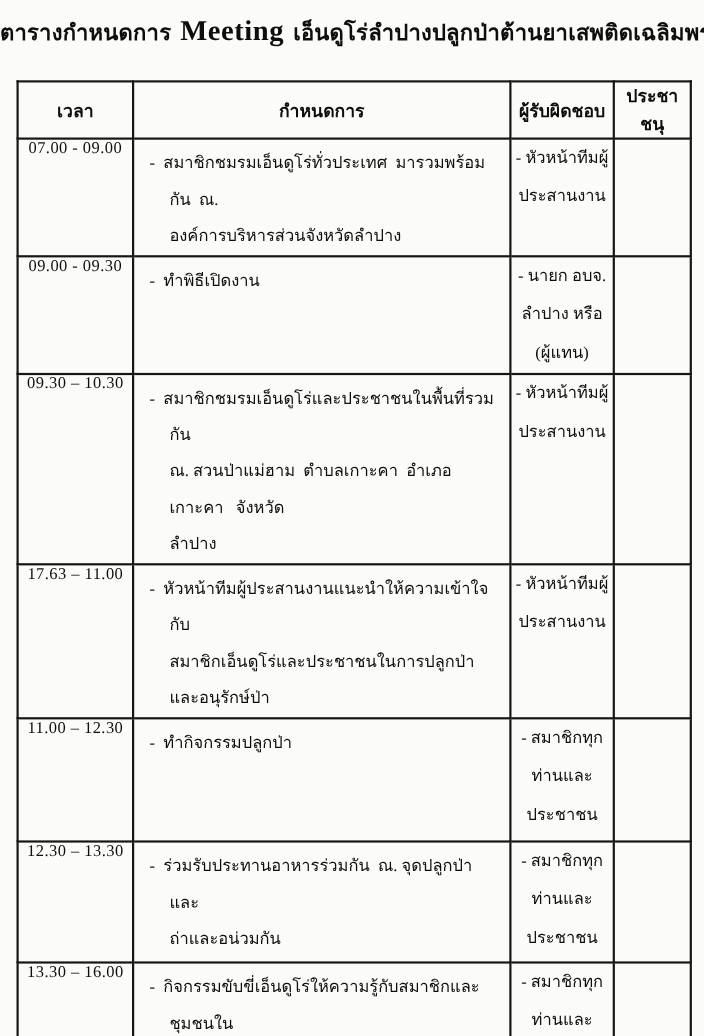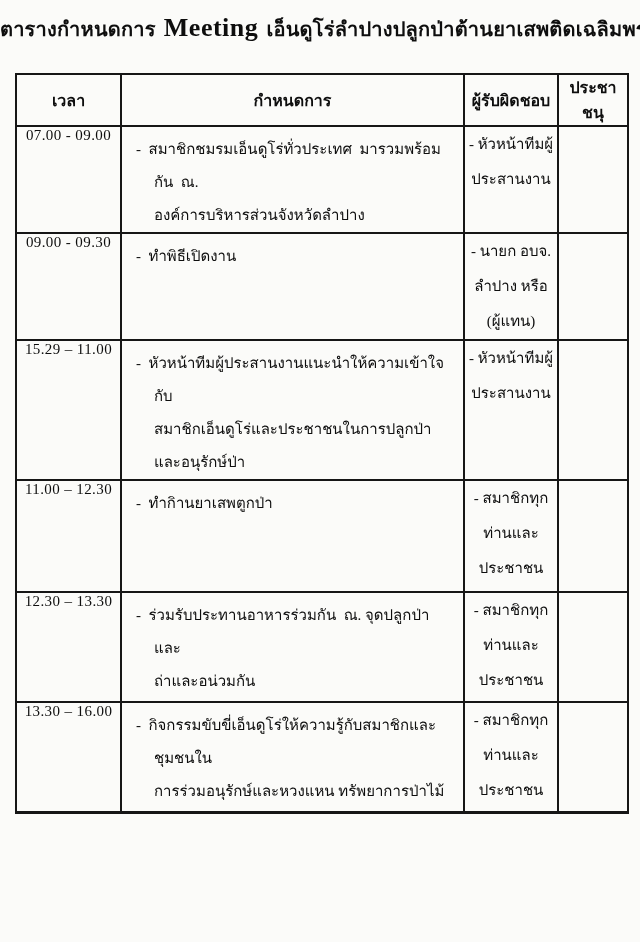--- a/index.html
+++ b/index.html
@@ -123,34 +123,45 @@
         <tr class="r1">
       <td class="c-time">09.00 - 09.30</td>
       <td class="c-agenda">
         <div class="agenda-text">-  ทำพิธีเปิดงาน</div>
       </td>
       <td class="c-resp">- นายก อบจ.
 ลำปาง หรือ
 (ผู้แทน)</td>
       <td class="c-remark"></td>
     </tr>
+        <tr class="r2">
+      <td class="c-time">09.30 – 10.30</td>
+      <td class="c-agenda">
+        <div class="agenda-text">-  สมาชิกชมรมเอ็นดูโร่และประชาชนในพื้นที่รวมกัน
+ณ. สวนป่าแม่ฮาม  ตำบลเกาะคา  อำเภอเกาะคา   จังหวัด
+ลำปาง</div>
+      </td>
+      <td class="c-resp">- หัวหน้าทีมผู้
+ประสานงาน</td>
+      <td class="c-remark"></td>
+    </tr>
         <tr class="r3">
-      <td class="c-time">15.29 – 11.00</td>
+      <td class="c-time">17.63 – 11.00</td>
       <td class="c-agenda">
         <div class="agenda-text">-  หัวหน้าทีมผู้ประสานงานแนะนำให้ความเข้าใจกับ
 สมาชิกเอ็นดูโร่และประชาชนในการปลูกป่าและอนุรักษ์ป่า</div>
       </td>
       <td class="c-resp">- หัวหน้าทีมผู้
 ประสานงาน</td>
       <td class="c-remark"></td>
     </tr>
         <tr class="r4">
       <td class="c-time">11.00 – 12.30</td>
       <td class="c-agenda">
-        <div class="agenda-text">-  ทำกิานยาเสพตูกป่า</div>
+        <div class="agenda-text">-  ทำกิจกรรมปลูกป่า</div>
       </td>
       <td class="c-resp">- สมาชิกทุก
 ท่านและ
 ประชาชน</td>
       <td class="c-remark"></td>
     </tr>
         <tr class="r5">
       <td class="c-time">12.30 – 13.30</td>
       <td class="c-agenda">
         <div class="agenda-text">-  ร่วมรับประทานอาหารร่วมกัน  ณ. จุดปลูกป่า และ

